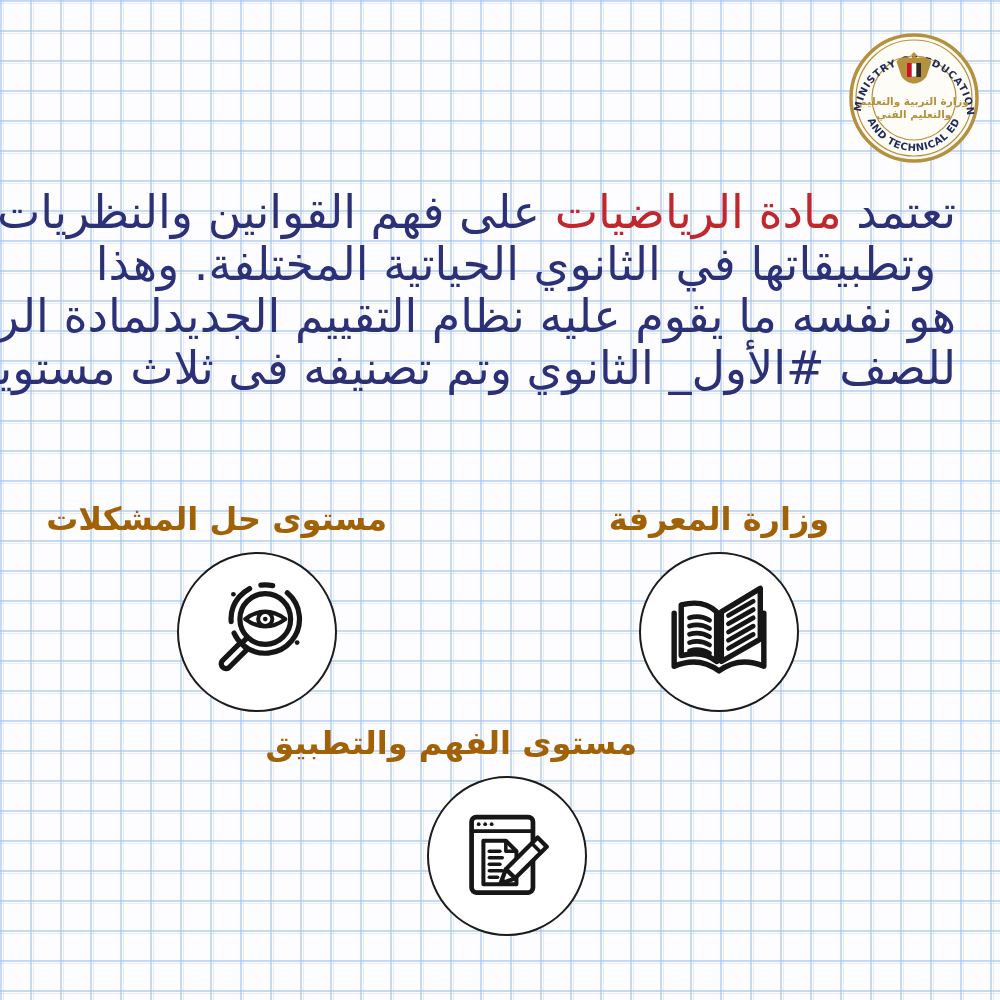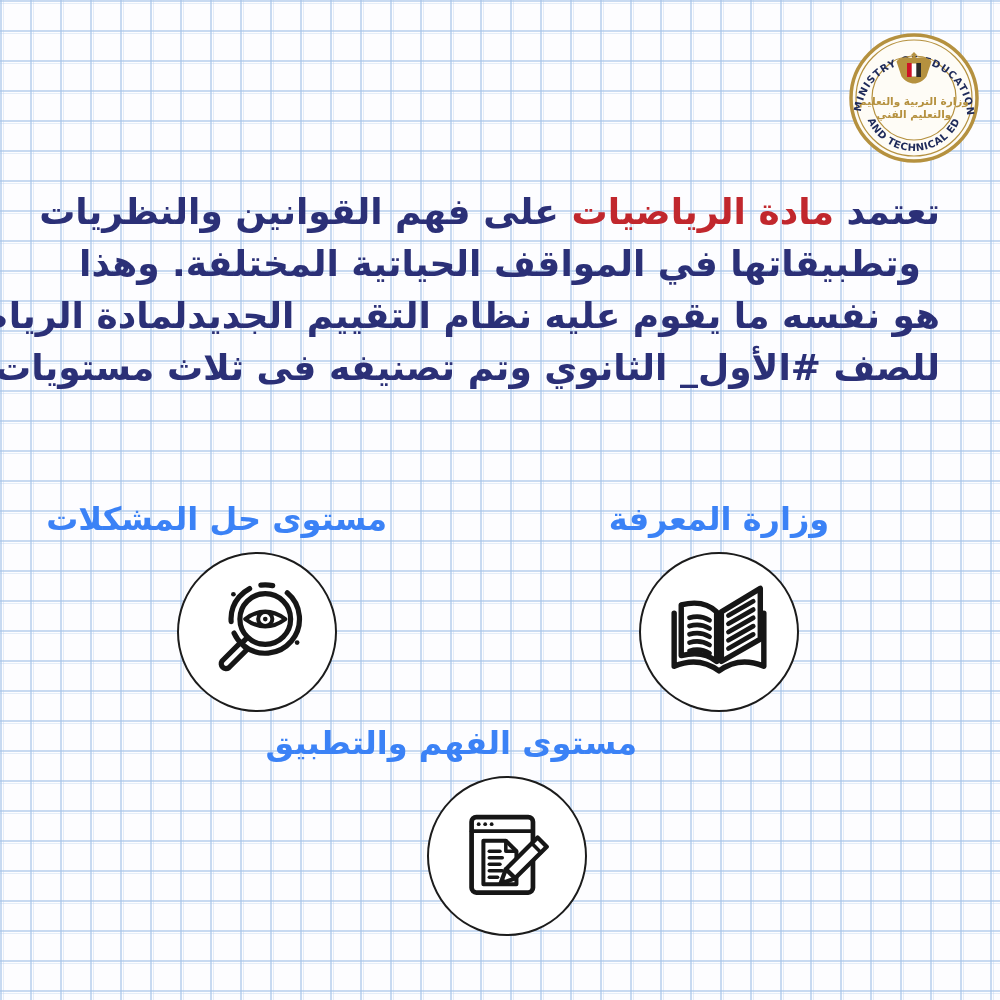--- a/index.html
+++ b/index.html
@@ -10,32 +10,32 @@
     background-image:
       linear-gradient(to right, rgba(165,195,232,.60) 1.6px, transparent 1.6px),
       linear-gradient(to bottom, rgba(165,195,232,.60) 1.6px, transparent 1.6px),
       linear-gradient(to right, rgba(165,195,232,.28) 1px, transparent 1px),
       linear-gradient(to bottom, rgba(165,195,232,.28) 1px, transparent 1px);
     background-size:30px 30px,30px 30px,30px 30px,30px 30px;
     background-position:0 0,0 0,3px 0,0 3px;
   }
   .logo{position:absolute;left:848px;top:32px;width:132px;height:132px;}
   .paragraph{
-    position:absolute;left:60px;top:186px;width:880px;
+    position:absolute;left:76px;top:186px;width:880px;
     direction:rtl;text-align:center;
-    color:#2b3077;font-weight:bold;font-size:36px;line-height:52px;
+    color:#2b3077;font-weight:normal;font-size:46px;line-height:52px;
   }
   .para-line{height:52px;white-space:nowrap;}
   .highlight{color:#c1272d;}
   .level{position:absolute;width:260px;text-align:center;}
   .level-problem{left:127px;top:494px;}
   .level-knowledge{left:589px;top:494px;}
   .level-understanding{left:377px;top:718px;}
   .level-label{
-    direction:rtl;color:#3b82f6;font-weight:bold;font-size:32px;line-height:50px;
+    direction:rtl;color:#a16207;font-weight:bold;font-size:32px;line-height:50px;
     white-space:nowrap;
   }
   .level-circle{
     width:160px;height:160px;border-radius:50%;
     border:2px solid #1c1c1c;background:#fff;
     margin:8px auto 0;display:flex;align-items:center;justify-content:center;
     box-sizing:border-box;
   }
   .level-circle svg{width:118px;height:118px;display:block;}
 </style>
@@ -65,21 +65,21 @@
       <rect x="2.3" y="-2" width="4.7" height="14" fill="#2b2b2b"></rect>
       <rect x="-5.5" y="13" width="11" height="3" fill="#b5913f"></rect>
     </g>
     <text x="66" y="73" text-anchor="middle" font-size="10.5" font-weight="bold" fill="#b5913f" direction="rtl">وزارة التربية والتعليم</text>
     <text x="66" y="86" text-anchor="middle" font-size="10.5" font-weight="bold" fill="#b5913f" direction="rtl">والتعليم الفني</text>
   </svg>
 </div>
 
 <div class="paragraph">
   <div class="para-line"><span>تعتمد </span><span class="highlight">مادة الرياضيات</span><span> على فهم القوانين والنظريات</span></div>
-  <div class="para-line">وتطبيقاتها في المواقف الحياتية المختلفة. وهذا</div>
+  <div class="para-line">وتطبيقاتها في الثانوي الحياتية المختلفة. وهذا</div>
   <div class="para-line">هو نفسه ما يقوم عليه نظام التقييم الجديدلمادة الرياضيات</div>
   <div class="para-line">للصف #الأول_ الثانوي وتم تصنيفه فى ثلاث مستويات هي:</div>
 </div>
 
 <div class="level level-problem">
   <div class="level-label">مستوى حل المشكلات</div>
   <div class="level-circle">
     <svg viewBox="0 0 100 100">
       <g fill="none" stroke="#161616" stroke-linecap="round" stroke-linejoin="round">
         <circle cx="57" cy="39" r="29" stroke-width="4.4" stroke-dasharray="104 10 34 10 10 14" transform="rotate(-50 57 39)"></circle>

